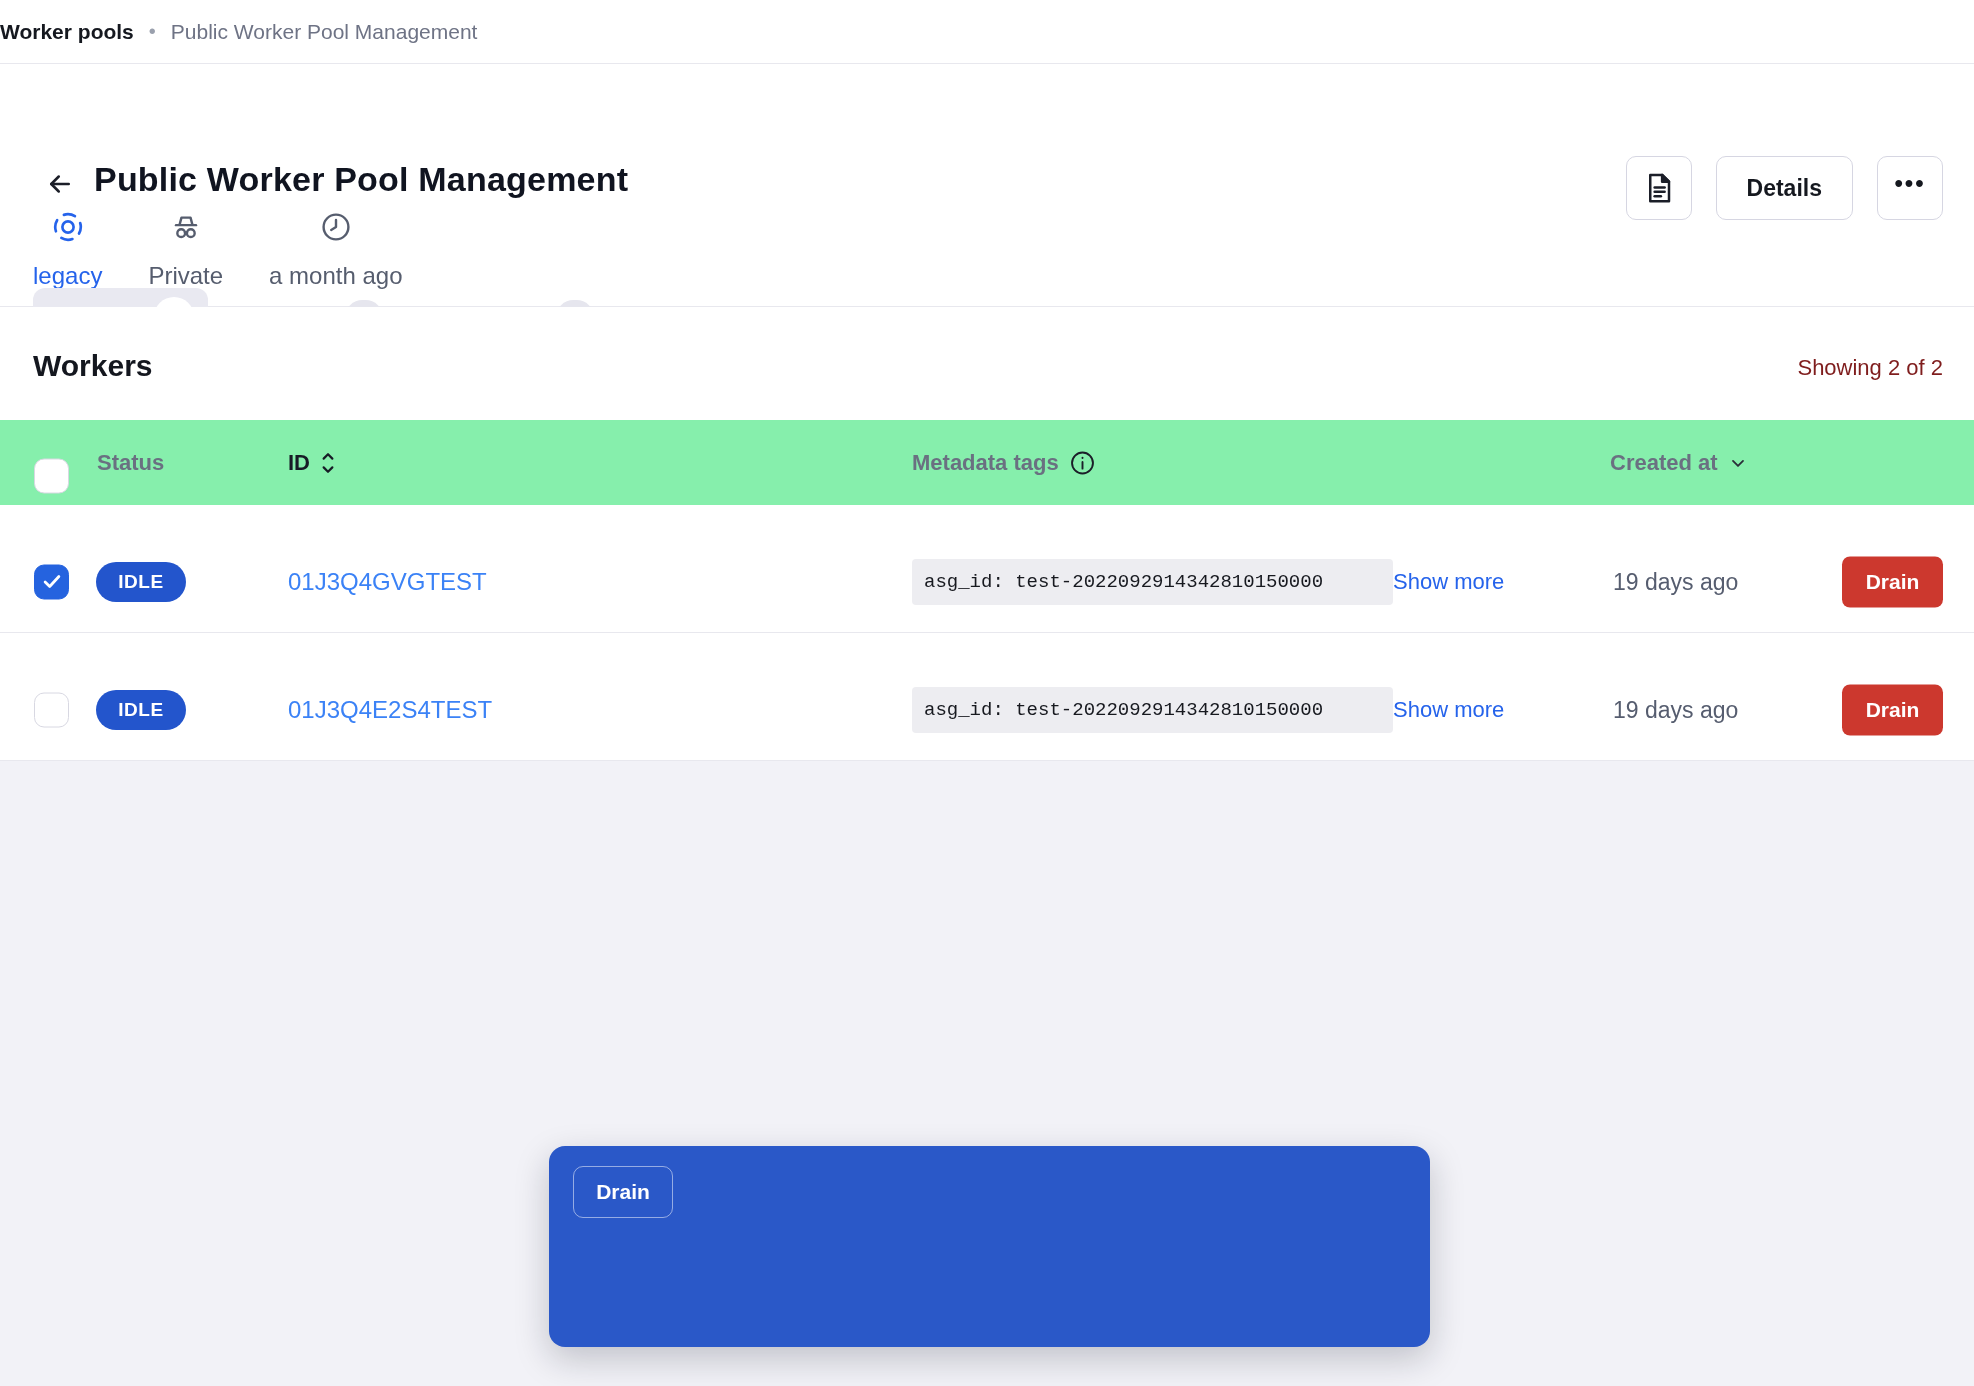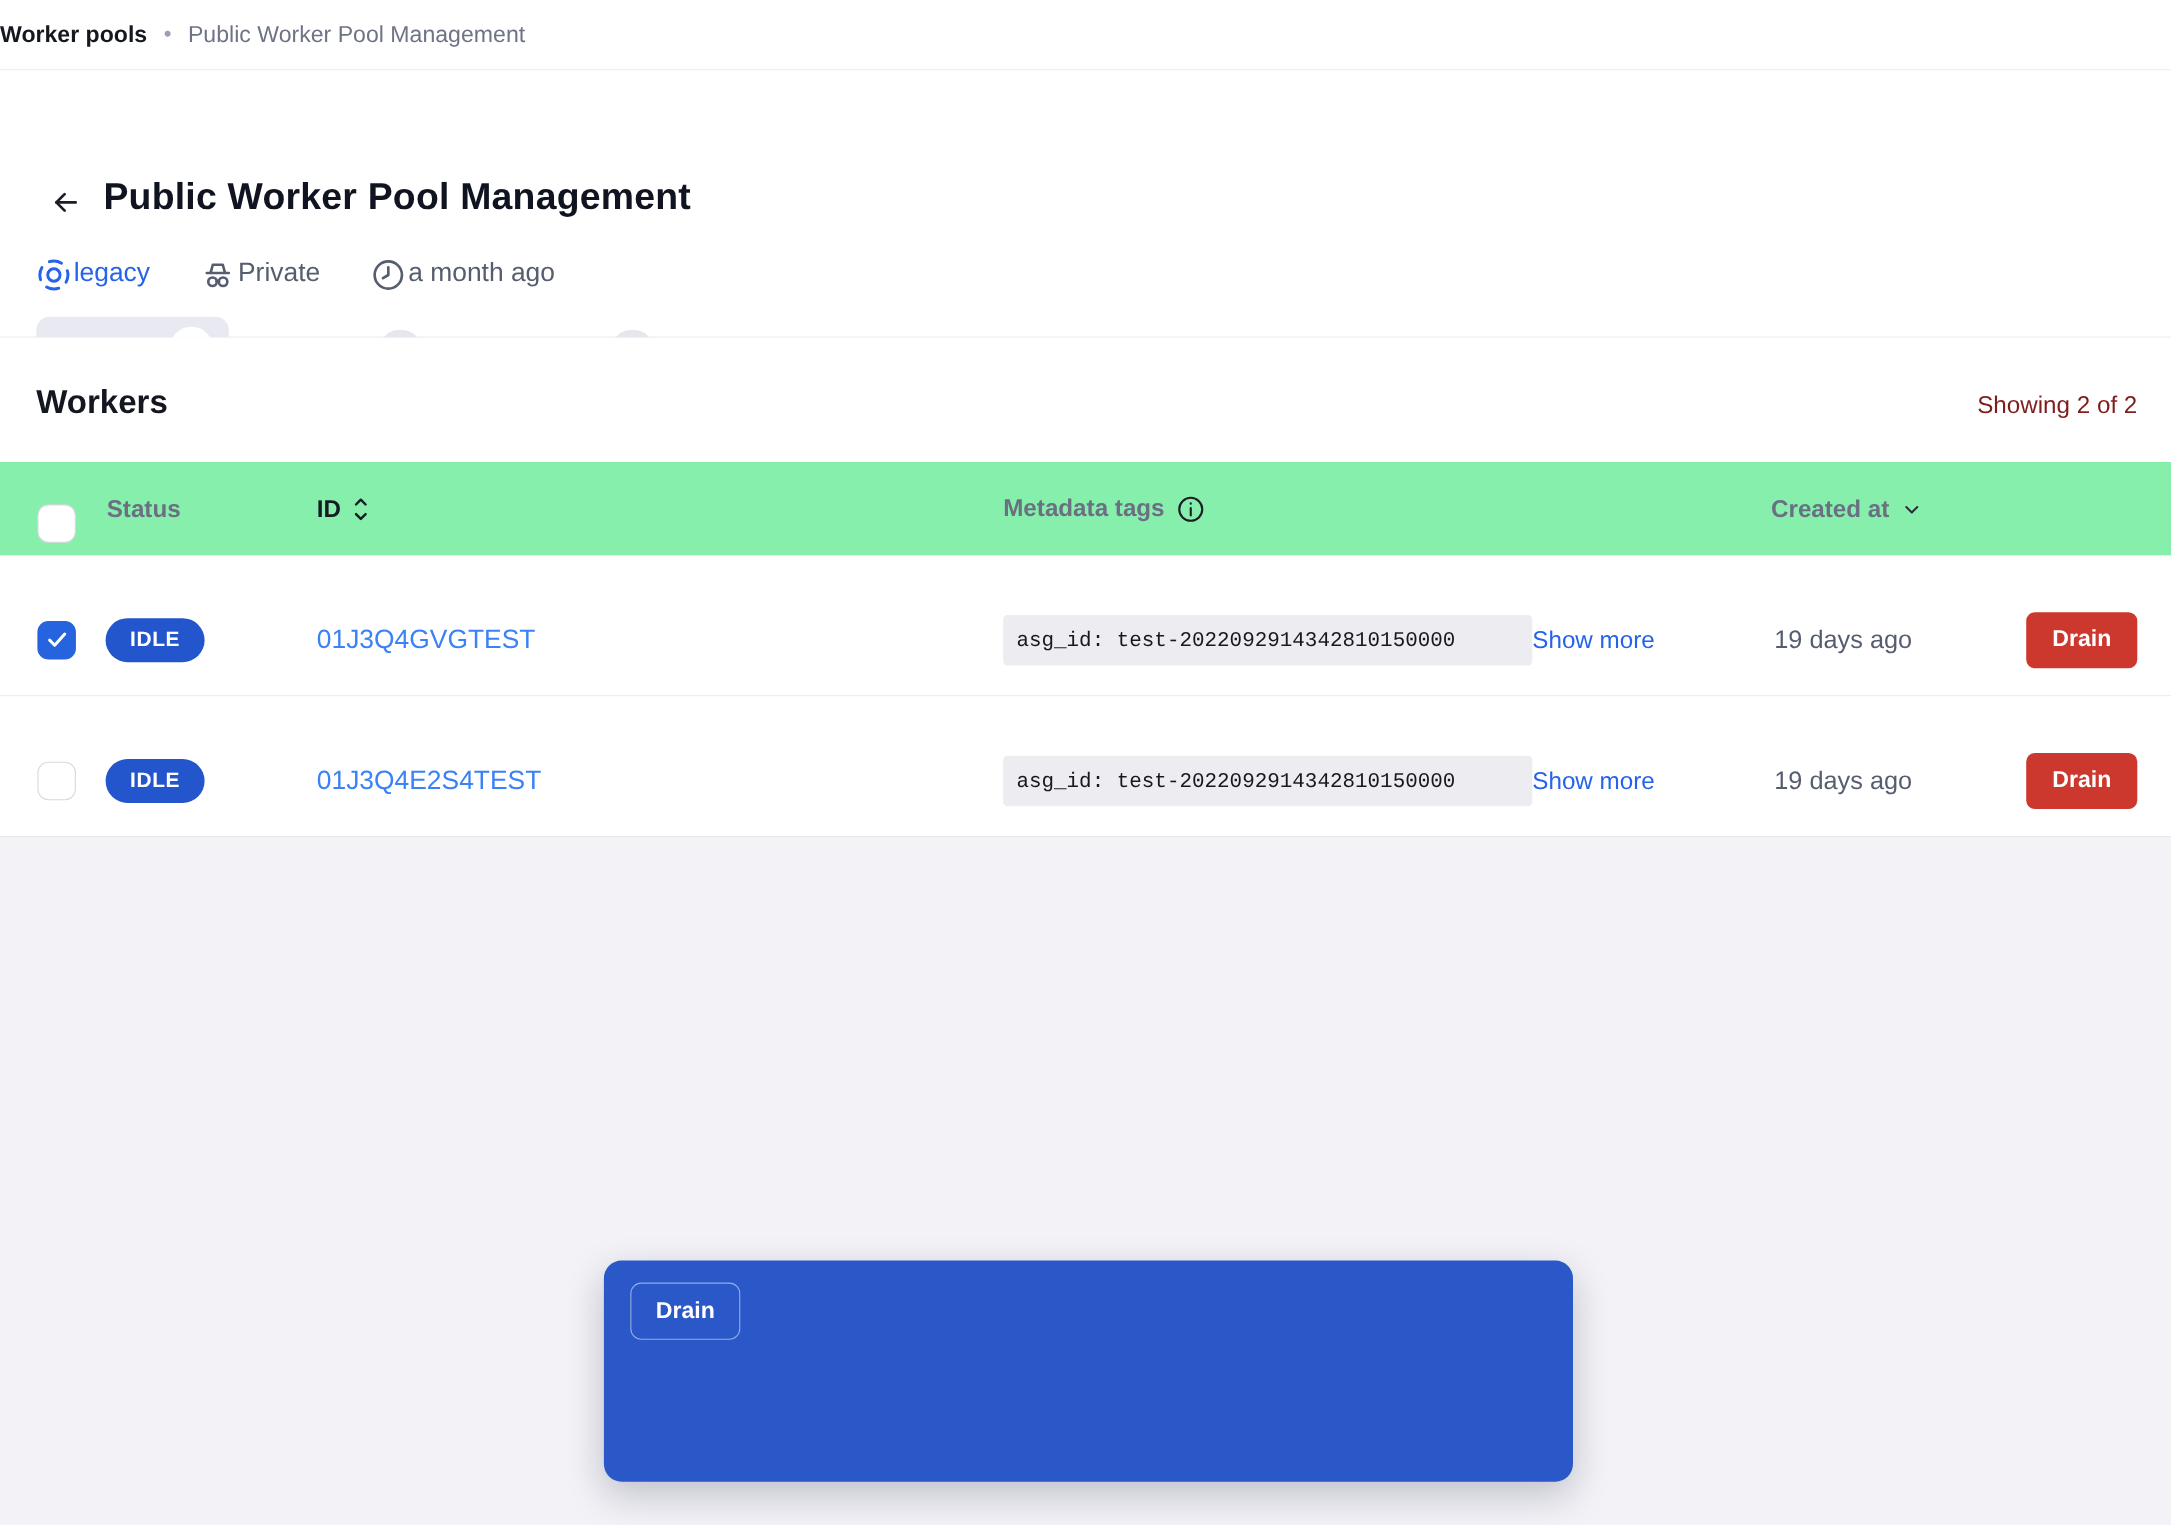--- a/index.html
+++ b/index.html
@@ -10,21 +10,21 @@
   .breadcrumb-bar { position:absolute; left:0; top:0; width:1974px; height:64px; background:#ffffff; border-bottom:1px solid #e8e8ee; display:flex; align-items:center; }
   .crumb-primary { font-size:21px; font-weight:700; color:#15181f; cursor:pointer; }
   .crumb-sep { font-size:20px; color:#9aa0ad; margin:0 15px; }
   .crumb-secondary { font-size:21px; color:#6e7385; }
 
   
   .page-header { position:absolute; left:0; top:64px; width:1974px; height:243px; background:#ffffff; border-bottom:1px solid #e8e8ee; }
   .back-btn { position:absolute; left:38px; top:98px; width:44px; height:44px; display:flex; align-items:center; justify-content:center; cursor:pointer; }
   .page-title { position:absolute; left:94px; top:96px; font-size:34px; font-weight:800; color:#101420; letter-spacing:.2px; }
   .meta-row { position:absolute; left:33px; top:166px; height:40px; display:flex; align-items:center; }
-  .meta-item { display:flex; align-items:flex-start; gap:2px; margin-right:46px; }
+  .meta-item { display:flex; align-items:center; gap:19px; margin-right:46px;flex-direction:column; }
   .meta-link { font-size:24px; color:#2563eb; font-weight:500; cursor:pointer; }
   .meta-text { font-size:24px; color:#565d6e; }
 
   .header-actions { position:absolute; right:31px; top:92px; display:flex; gap:24px; }
   .btn-outline { background:#fff; border:1px solid #d6d6e2; border-radius:10px; height:64px; display:flex; align-items:center; justify-content:center; cursor:pointer; }
   .btn-icon { width:66px; }
   .btn-details { padding:0 30px; font-size:23px; font-weight:700; color:#15181f; }
   .btn-more { width:66px; font-size:24px; font-weight:800; color:#15181f; letter-spacing:2px; padding-bottom:10px; }
 
   
@@ -125,20 +125,37 @@
         <span>
           <svg width="32" height="32" viewBox="0 0 24 24" fill="none" stroke="#565d6e" stroke-width="1.8" stroke-linecap="round" stroke-linejoin="round">
               <circle cx="12" cy="12" r="9.3"></circle>
               <path d="M12 6.8V12l-3.6 2.2"></path>
             </svg>
         </span>
         <span class="meta-text">a month ago</span>
       </div>
     </div>
 
+    <div class="header-actions">
+      <div class="btn-outline btn-icon">
+        <span>
+          <svg width="30" height="34" viewBox="0 0 24 26" fill="none" stroke="#1b1e28" stroke-width="2" stroke-linecap="round" stroke-linejoin="round">
+              <path d="M5 2.5h9.5L20 8v15.5H5z"></path>
+              <path d="M14.5 2.5V8H20z" fill="#1b1e28"></path>
+              <path d="M8.5 12.5h8"></path>
+              <path d="M8.5 16h8"></path>
+              <path d="M8.5 19.5h5"></path>
+            </svg>
+        </span>
+      </div>
+      <div class="btn-outline btn-details">Details</div>
+      <div class="btn-outline btn-more">
+        <span>•••</span>
+      </div>
+    </div>
 
     <div class="tabs-row">
       <div class="tab active">
         <span class="tab-label">Workers</span>
         <span class="tab-badge">2</span>
       </div>
       <div class="tab">
         <span class="tab-label">Queue</span>
         <span class="tab-badge">0</span>
       </div>

